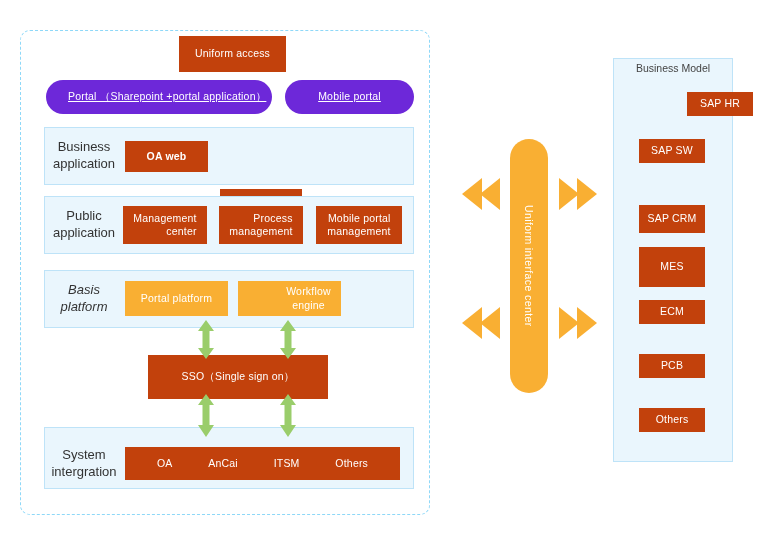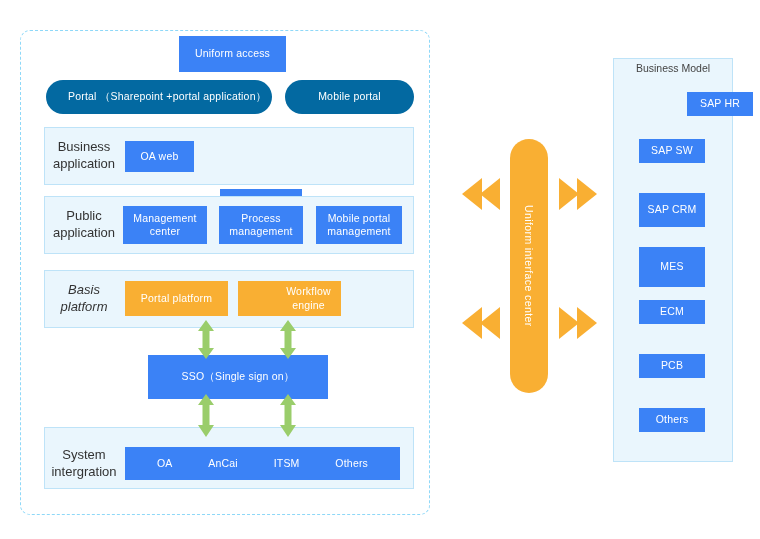--- a/index.html
+++ b/index.html
@@ -28,23 +28,23 @@
     box-sizing:border-box;
     display:flex;
     align-items:center;
     justify-content:center;
     text-align:center;
     line-height:1.25;
     color:#ffffff;
     font-size:10.5px;
     letter-spacing:.2px;
   }
-  .blue{background:#3b82f6;}
+  .blue{background:#c2410c;text-align:right;}
   .orange{background:#F9AF33;}
-  .green{background:#0369a1;border-radius:17px;}
+  .green{background:#6d28d9;border-radius:17px;text-decoration:underline;}
 
   
   .panel{
     position:absolute;
     box-sizing:border-box;
     background:#EAF6FD;
     border:1px solid #BEE3F8;
   }
   .panel-label{
     position:absolute;
@@ -101,21 +101,21 @@
   <div class="box green" style="left:46px;top:80px;width:226px;height:34px;justify-content:flex-start;padding-left:22px;">Portal （Sharepoint +portal application）</div>
   <div class="box green" style="left:285px;top:80px;width:129px;height:34px;">Mobile portal</div>
 
   <div class="panel" style="left:44px;top:127px;width:370px;height:58px;"></div>
   <div class="panel-label" style="left:48px;top:138px;width:72px;height:36px;">
     <span>
       <span>Business</span><br>
       <span>application</span>
     </span>
   </div>
-  <div class="box blue" style="left:125px;top:141px;width:69px;height:31px;">OA web</div>
+  <div class="box blue" style="left:125px;top:141px;width:83px;height:31px;font-weight:bold;">OA web</div>
   <div class="box blue" style="left:220px;top:141px;width:82px;height:31px;margin-top:48px;">Finance web</div>
 
   <div class="panel" style="left:44px;top:196px;width:370px;height:58px;"></div>
   <div class="panel-label" style="left:48px;top:207px;width:72px;height:36px;">
     <span>
       <span>Public</span><br>
       <span>application</span>
     </span>
   </div>
   <div class="box blue" style="left:123px;top:206px;width:84px;height:38px;">
@@ -164,21 +164,21 @@
   </div>
 
   <div class="pill"></div>
   <div class="pill-text">Uniform interface center</div>
 
   <div class="bm-panel"></div>
   <div class="bm-title">Business Model</div>
 
   <div class="box blue" style="left:639px;top:92px;width:66px;height:24px;margin-left:48px;">SAP HR</div>
   <div class="box blue" style="left:639px;top:139px;width:66px;height:24px;">SAP SW</div>
-  <div class="box blue" style="left:639px;top:193px;width:66px;height:34px;">SAP CRM</div>
+  <div class="box blue" style="left:639px;top:205px;width:66px;height:28px;">SAP CRM</div>
   <div class="box blue" style="left:639px;top:247px;width:66px;height:40px;">MES</div>
   <div class="box blue" style="left:639px;top:300px;width:66px;height:24px;">ECM</div>
   <div class="box blue" style="left:639px;top:354px;width:66px;height:24px;">PCB</div>
   <div class="box blue" style="left:639px;top:408px;width:66px;height:24px;">Others</div>
 
   <svg class="svg-layer" viewBox="0 0 760 539">
 
     <g fill="#9ACD6B">
 
       <path d="M206 320 L198 331 L202.5 331 L202.5 348 L198 348 L206 359 L214 348 L209.5 348 L209.5 331 L214 331 Z"></path>

